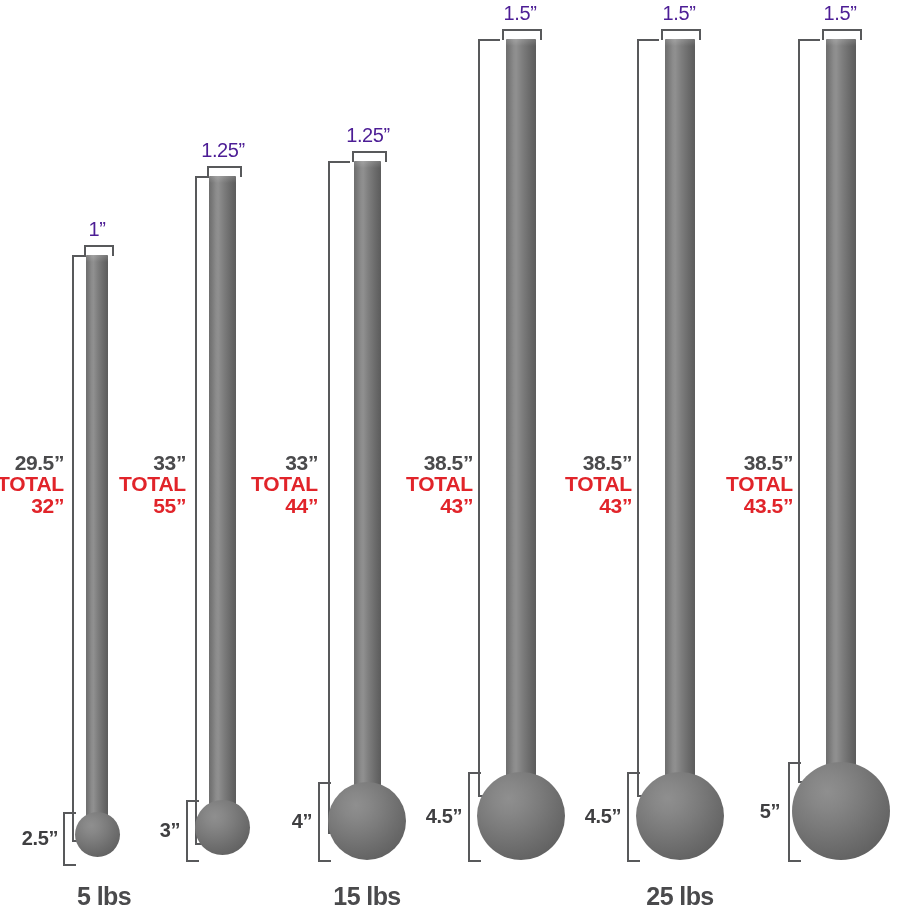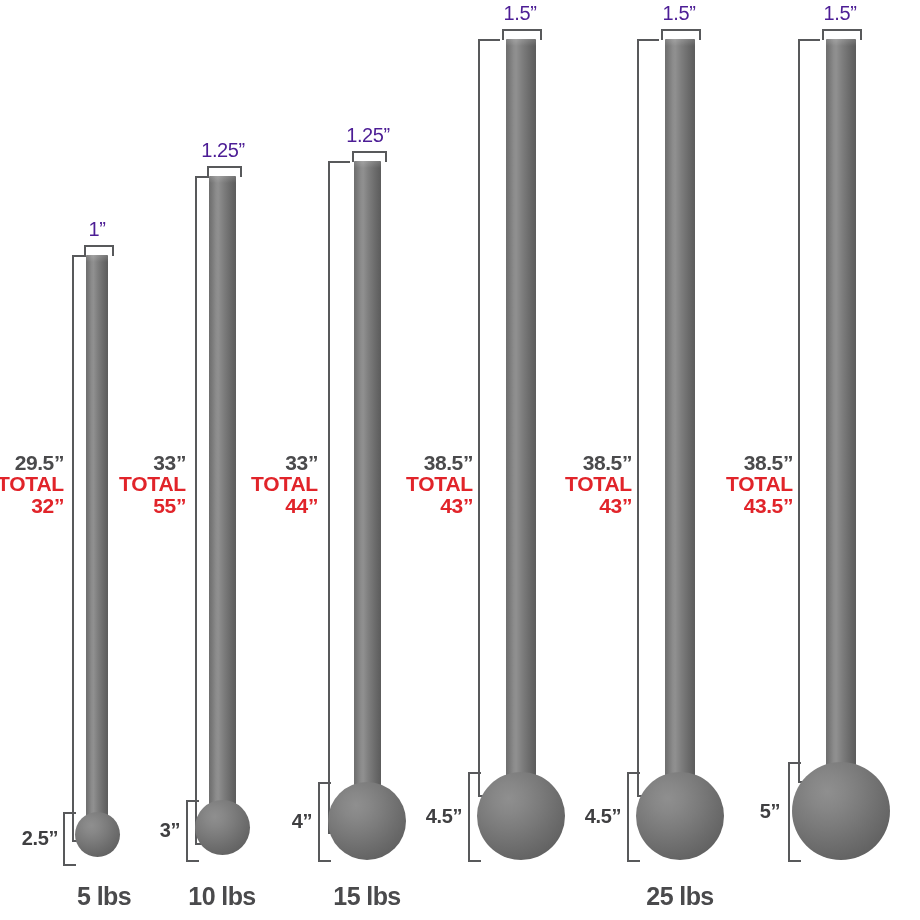--- a/index.html
+++ b/index.html
@@ -198,21 +198,20 @@
 
     <div class="vbracket" style="left:36px; top:800px; height:60px;">
       <span class="tick-t" style="width:13px;"></span>
       <span class="tick-b" style="width:13px;"></span>
     </div>
     <div class="ball-label" style="left:-42px; top:819px; width:72px;">3”</div>
 
     <div class="shaft" style="left:59px; top:176px; width:27px; height:650px;"></div>
     <div class="ball" style="left:45px; top:800px; width:55px; height:55px;"></div>
 
-    <div class="weight-label" style="left:-3px; top:882px; width:150px;">10 lbs</div>
   </div>
 
   <div class="mace-col" style="left:290px; width:160px;">
 
     <div class="hbracket" style="left:62px; top:151px; width:31px; height:9px;"></div>
     <div class="dia-label" style="left:33px; top:124px; width:90px;">1.25”</div>
 
     <div class="vbracket" style="left:38px; top:161px; height:671px;">
       <span class="tick-t" style="width:22px;"></span>
       <span class="tick-b" style="width:22px;"></span>

